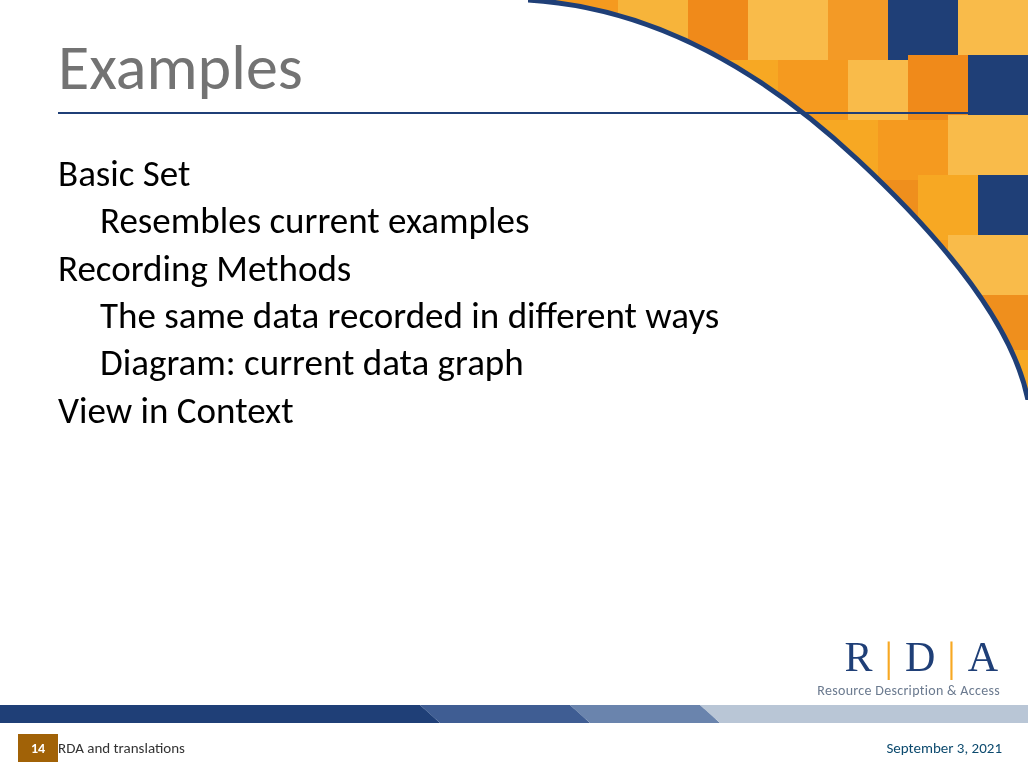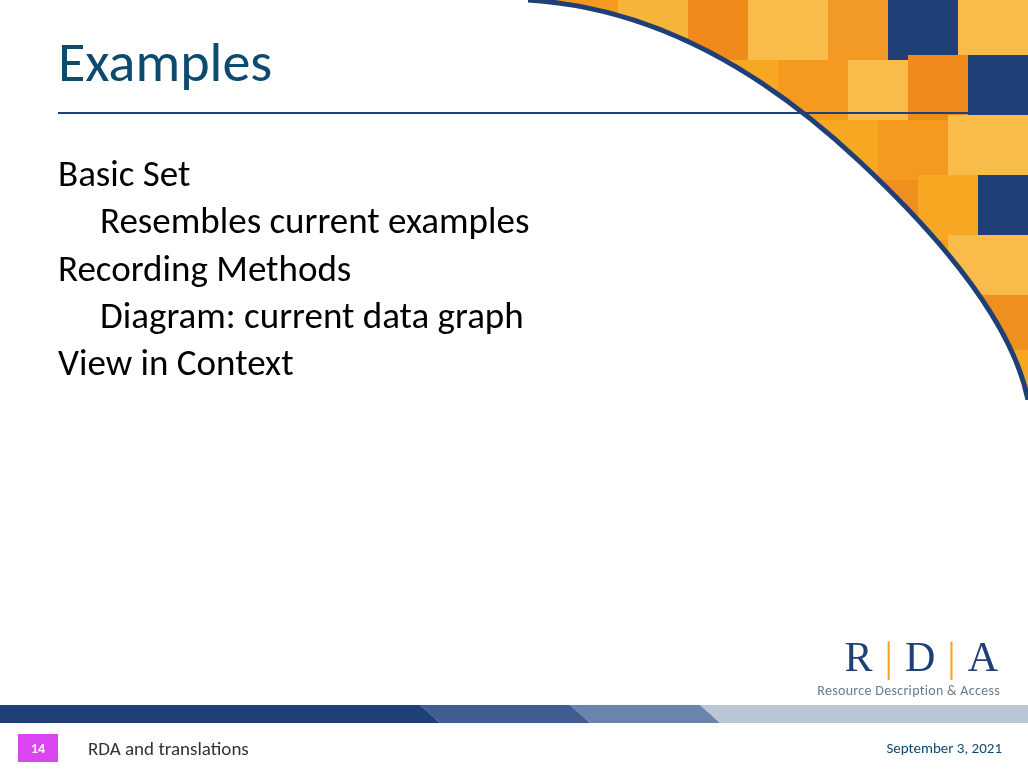--- a/index.html
+++ b/index.html
@@ -19,22 +19,22 @@
     right: 0;
     width: 500px;
     height: 400px;
     z-index: 0;
   }
 
   .title {
     position: absolute;
     top: 28px;
     left: 58px;
-    font-size: 56px;
-    color: #0c4a6e;
+    font-size: 64px;
+    color: #737373;
     font-weight: 400;
     z-index: 2;
     text-align: right;
   }
 
   .divider-line {
     position: absolute;
     top: 112px;
     left: 58px;
     width: 910px;
@@ -98,34 +98,34 @@
     position: absolute;
     bottom: 0;
     left: 0;
     width: 100%;
     height: 46px;
     display: flex;
     align-items: center;
     z-index: 2;
   }
   .page-num-box {
-    background: #d946ef;
+    background: #a16207;
     color: #ffffff;
     width: 40px;
     height: 28px;
     display: flex;
     align-items: center;
     justify-content: center;
     font-size: 14px;
     font-weight: bold;
     margin-left: 18px;
   }
   .footer-title {
-    margin-left: 30px;
-    font-size: 19px;
+    margin-left: 0;
+    font-size: 15px;
     color: #333;
   }
   .footer-date {
     margin-left: auto;
     margin-right: 26px;
     font-size: 15px;
     color: #0c4a6e;
   }
 </style>
 </head>
@@ -170,20 +170,21 @@
   <path d="M0,0 Q170,10 330,160 Q480,300 500,400" fill="none" stroke="#1f3f77" stroke-width="5"></path>
 </svg>
 
 <div class="title">Examples</div>
 <div class="divider-line"></div>
 
 <div class="content">
   <div>Basic Set</div>
   <div class="indent">Resembles current examples</div>
   <div>Recording Methods</div>
+  <div class="indent">The same data recorded in different ways</div>
   <div class="indent">Diagram: current data graph</div>
   <div>View in Context</div>
 </div>
 
 <div class="logo-block">
   <div class="logo-main">
     <span>R</span>
     <span class="logo-sep">|</span>
     <span>D</span>
     <span class="logo-sep">|</span>

